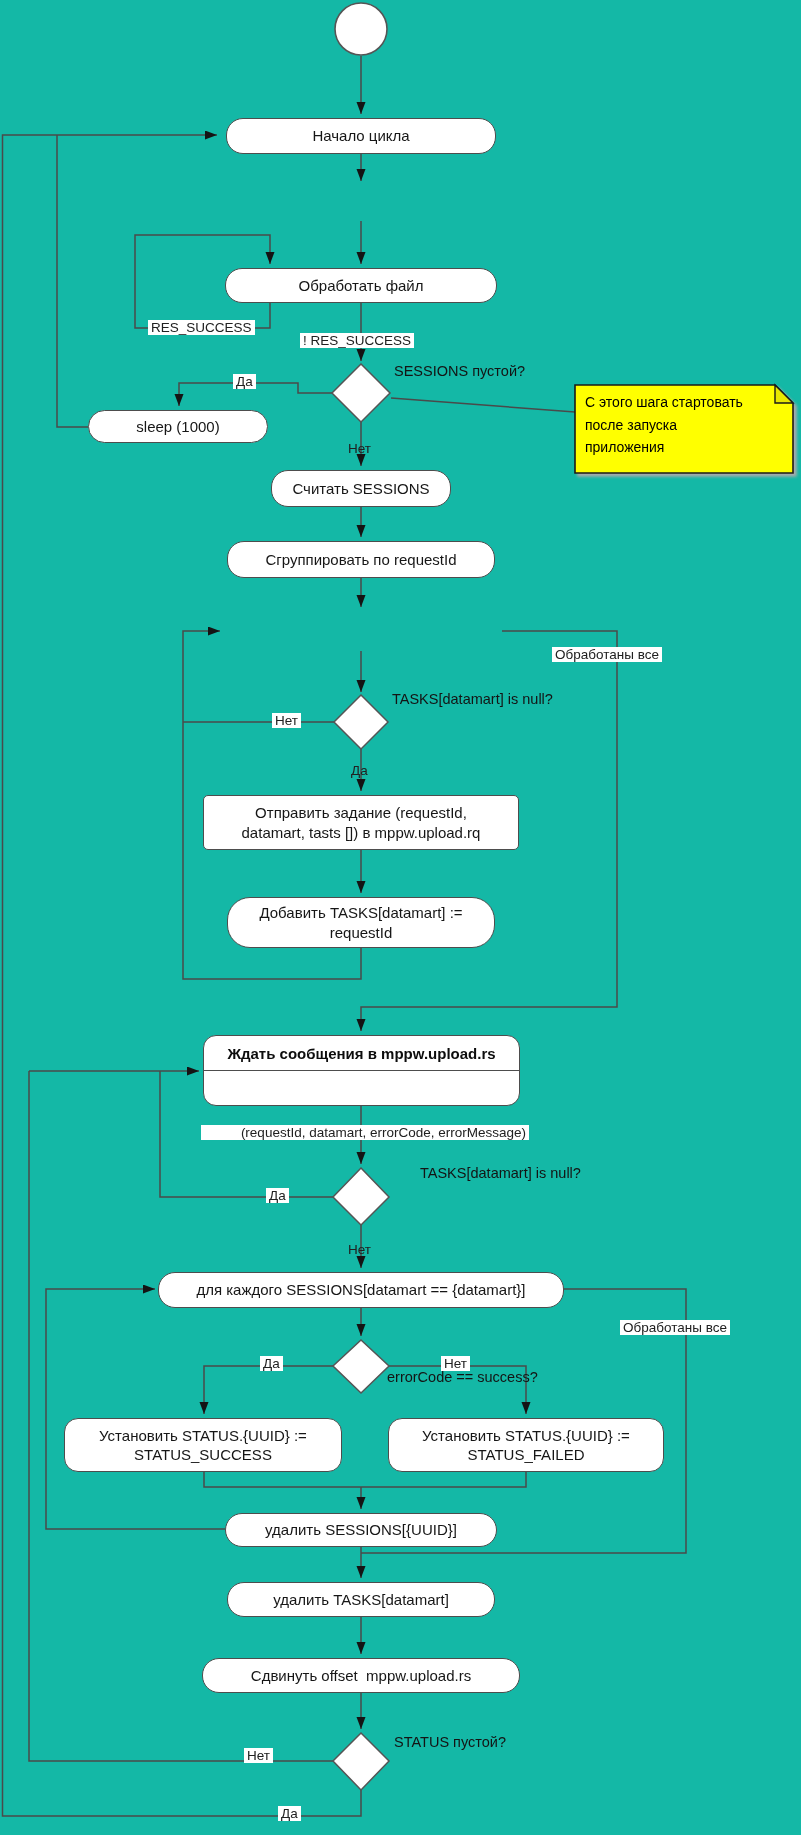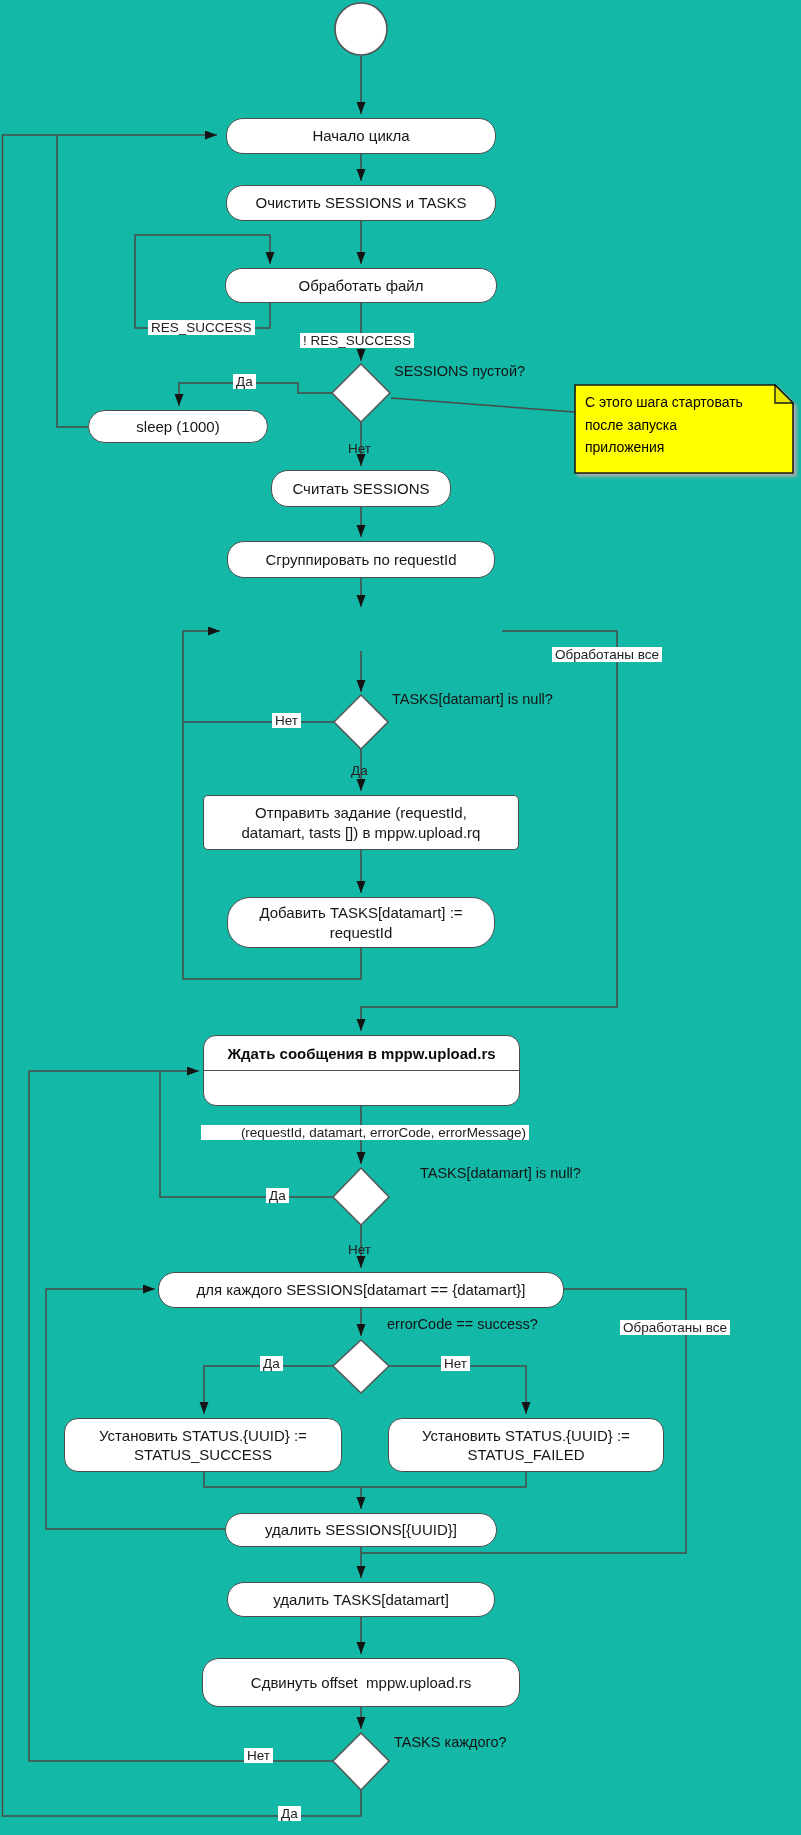--- a/index.html
+++ b/index.html
@@ -101,48 +101,47 @@
       <polygon points="361,1733 389,1761 361,1790 333,1761"></polygon>
     </g>
 
     <g>
       <path d="M575 385 H775 L793 403 V473 H575 Z" stroke="#1a1a1a" stroke-width="1.6" style="filter:drop-shadow(3px 3px 1.5px #aaaaaa)" fill="#ffff00"></path>
       <path d="M775 385 V403 H793 Z" stroke="#1a1a1a" stroke-width="1.4" fill="#e8e800"></path>
     </g>
   </svg>
 
   <div class="node" style="left:226px;top:118px;width:270px;height:36px">Начало цикла</div>
-  <div class="node" style="left:226px;top:185px;width:270px;height:36px">Очистить SESSIONS и TASKS</div>
   <div class="node" style="left:225px;top:268px;width:272px;height:35px">Обработать файл</div>
   <div class="node" style="left:88px;top:410px;width:180px;height:33px">sleep (1000)</div>
   <div class="node" style="left:271px;top:470px;width:180px;height:37px">Считать SESSIONS</div>
   <div class="node" style="left:227px;top:541px;width:268px;height:37px">Сгруппировать по requestId</div>
   <div class="node" style="left:203px;top:795px;width:316px;height:55px;border-radius:5px">Отправить задание (requestId,
 datamart, tasts []) в mppw.upload.rq</div>
   <div class="node" style="left:227px;top:897px;width:268px;height:51px;border-radius:23px">Добавить TASKS[datamart] :=
 requestId</div>
 
   <div class="struct" style="left:203px;top:1035px;width:317px;height:71px">
     <div class="title">Ждать сообщения в mppw.upload.rs</div>
   </div>
 
   <div class="node" style="left:158px;top:1272px;width:406px;height:36px">для каждого SESSIONS[datamart == {datamart}]</div>
   <div class="node" style="left:64px;top:1418px;width:278px;height:54px;border-radius:14px">Установить STATUS.{UUID} :=
 STATUS_SUCCESS</div>
   <div class="node" style="left:388px;top:1418px;width:276px;height:54px;border-radius:14px">Установить STATUS.{UUID} :=
 STATUS_FAILED</div>
   <div class="node" style="left:225px;top:1513px;width:272px;height:34px">удалить SESSIONS[{UUID}]</div>
   <div class="node" style="left:227px;top:1582px;width:268px;height:35px">удалить TASKS[datamart]</div>
-  <div class="node" style="left:202px;top:1658px;width:318px;height:49px">Сдвинуть offset &nbsp;mppw.upload.rs</div>
+  <div class="node" style="left:202px;top:1658px;width:318px;height:35px">Сдвинуть offset &nbsp;mppw.upload.rs</div>
 
   <div class="qlbl" style="left:394px;top:363px">SESSIONS пустой?</div>
   <div class="qlbl" style="left:392px;top:691px">TASKS[datamart] is null?</div>
   <div class="qlbl" style="left:420px;top:1165px">TASKS[datamart] is null?</div>
-  <div class="qlbl" style="left:387px;top:1316px">errorCode == success?</div>
-  <div class="qlbl" style="left:394px;top:1734px">TASKS каждого?</div>
+  <div class="qlbl" style="left:387px;top:1369px">errorCode == success?</div>
+  <div class="qlbl" style="left:394px;top:1734px">STATUS пустой?</div>
 
   <div class="elbl onl" style="left:148px;top:320px">RES_SUCCESS</div>
   <div class="elbl onl" style="left:300px;top:333px">! RES_SUCCESS</div>
   <div class="elbl onl" style="left:233px;top:374px">Да</div>
   <div class="elbl" style="left:348px;top:441px">Нет</div>
   <div class="elbl onl" style="left:552px;top:647px">Обработаны все</div>
   <div class="elbl onl" style="left:272px;top:713px">Нет</div>
   <div class="elbl" style="left:351px;top:763px">Да</div>
   <div class="elbl onl center" style="left:201px;top:1125px;width:322px">(requestId, datamart, errorCode, errorMessage)</div>
   <div class="elbl onl" style="left:266px;top:1188px">Да</div>

